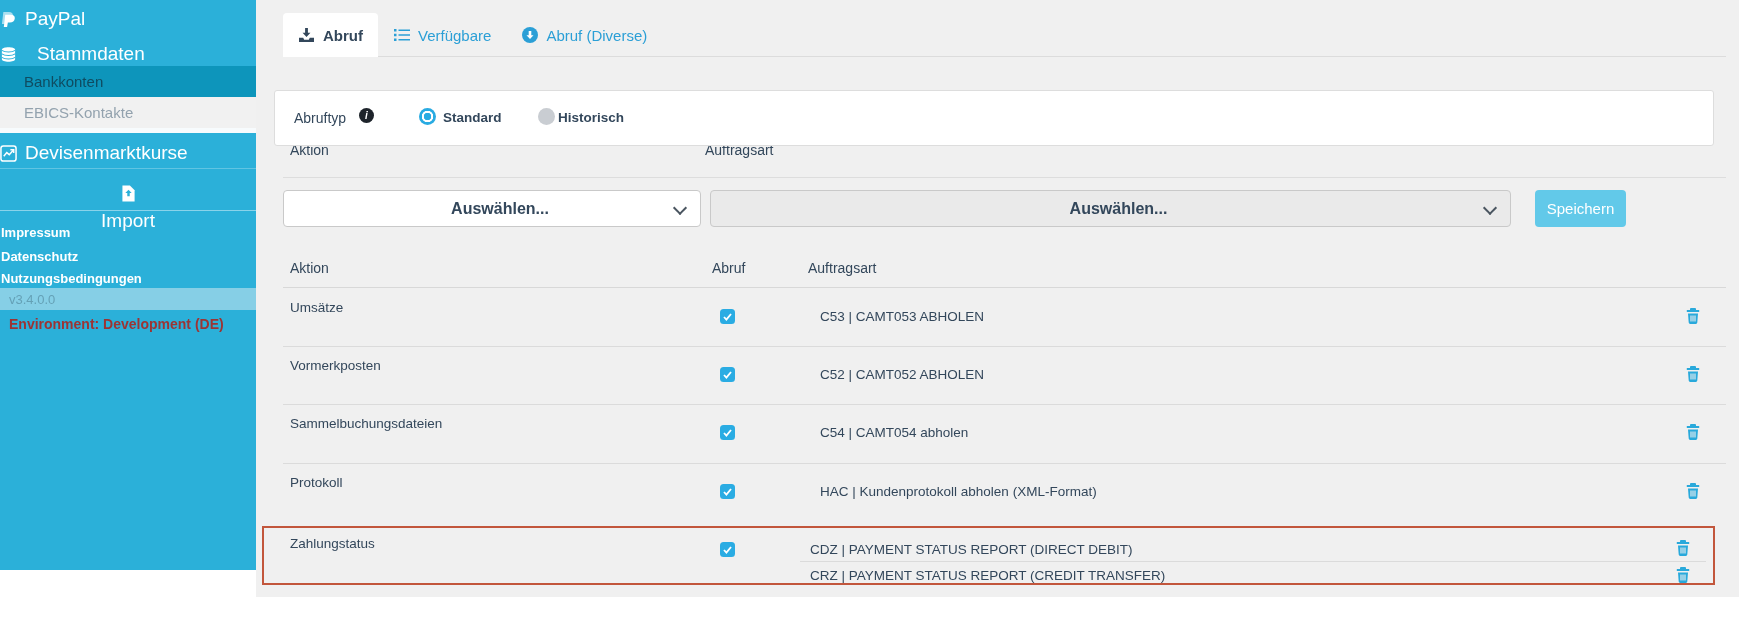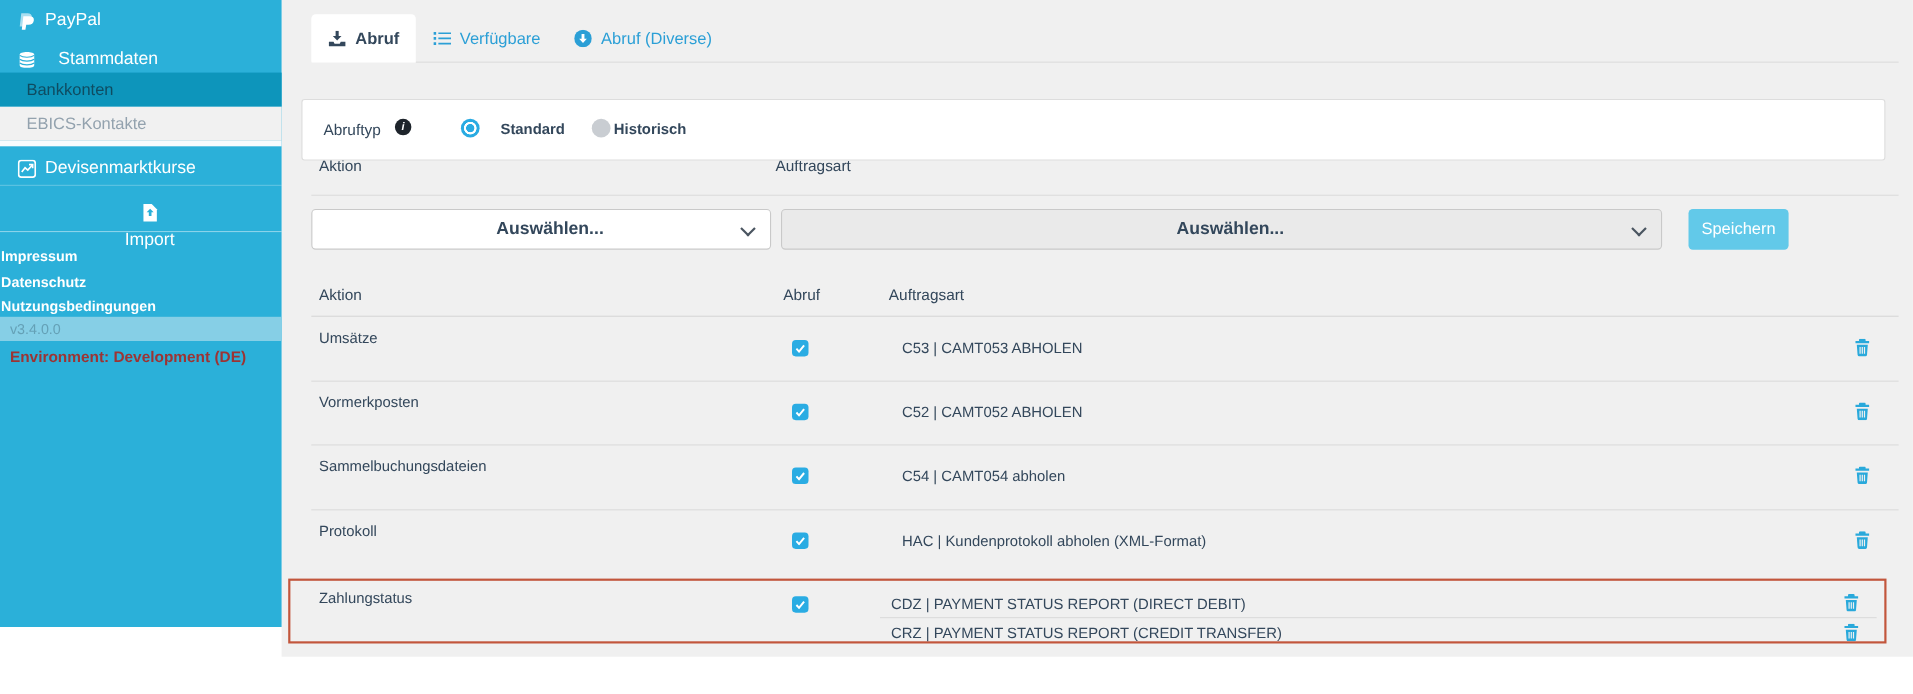--- a/index.html
+++ b/index.html
@@ -3,21 +3,21 @@
 <meta charset="utf-8">
 <style>
   html,body{margin:0;padding:0;background:#fff;}
   #app{position:relative;width:1739px;height:631px;overflow:hidden;
        font-family:"Liberation Sans",sans-serif;background:#fff;}
   
   .main-bg{position:absolute;left:256px;top:0;width:1483px;height:597px;background:#F0F0F0;}
   
   .sidebar{position:absolute;left:0;top:0;width:256px;height:570px;background:#2BB0D9;color:#fff;}
   .sb-row{position:absolute;left:0;width:256px;display:flex;align-items:center;box-sizing:border-box;}
-  .sb-main{font-size:16px;padding-left:16px;gap:8px;height:28px;}
+  .sb-main{font-size:19px;padding-left:0;gap:8px;height:28px;}
   .sb-sub{font-size:15px;padding-left:24px;height:31px;}
   .sb-paypal{top:5px;}
   .sb-stammdaten{top:40px;gap:20px;}
   .sb-bankkonten{top:66px;background:#0D95BB;color:#0F4C61;}
   .sb-ebics{top:97px;background:#F1F1F1;color:#93A2AE;}
   .sb-gap{position:absolute;top:128px;left:0;width:256px;height:5px;background:#F7FBFD;}
   .sb-devisen{top:139px;}
   .sb-import{top:184px;flex-direction:column;}
   .sb-hr{position:absolute;left:0;top:210px;width:256px;height:1px;background:rgba(255,255,255,.45);}
   .sb-hr2{position:absolute;left:0;top:168px;width:256px;height:1px;background:rgba(255,255,255,.25);}
@@ -37,21 +37,21 @@
   
   .panel{position:absolute;left:274px;top:70px;width:1440px;height:56px;background:#fff;
          border:1px solid #DDDDDD;border-radius:3px;box-sizing:border-box;z-index:2;margin-top:20px;}
   .panel-label{position:absolute;left:19px;top:19px;font-size:14px;color:#33475B;}
   .info{position:absolute;left:84px;top:17px;width:15px;height:15px;border-radius:50%;background:#1E242B;
         color:#fff;font-size:10px;font-weight:700;font-style:italic;display:flex;align-items:center;justify-content:center;}
   .radio{position:absolute;top:17px;width:17px;height:17px;border-radius:50%;}
   .radio.on{background:radial-gradient(circle,#29ABE2 0 3.5px,#ffffff 4px 5.5px,#29ABE2 6px);}
   .radio.off{background:#C9CDD2;}
   .radio-label{position:absolute;top:19px;font-size:13.5px;font-weight:700;color:#33475B;}
-  .r1{left:144px;} .rl1{left:180px;} .r2{left:263px;} .rl2{left:283px;}
+  .r1{left:144px;} .rl1{left:168px;} .r2{left:263px;} .rl2{left:283px;}
   
   .form-label{position:absolute;font-size:14px;color:#33475B;}
   .lbl-aktion{left:290px;top:142px;} .lbl-auftragsart{left:705px;top:142px;}
   .formline{position:absolute;left:283px;top:177px;width:1443px;height:1px;background:#DDDDDD;}
   .sel{position:absolute;top:190px;height:37px;border:1px solid #C9C9C9;border-radius:4px;
        box-sizing:border-box;display:flex;align-items:center;font-size:16px;font-weight:700;color:#33475B;cursor:pointer;justify-content:center;}
   .sel .txt{margin-left:16px;}
   .chev{position:absolute;right:15px;top:12px;width:8px;height:8px;border-right:2px solid #4A5560;
         border-bottom:2px solid #4A5560;transform:rotate(45deg);}
   .sel-aktion{left:283px;width:418px;background:#fff;}

